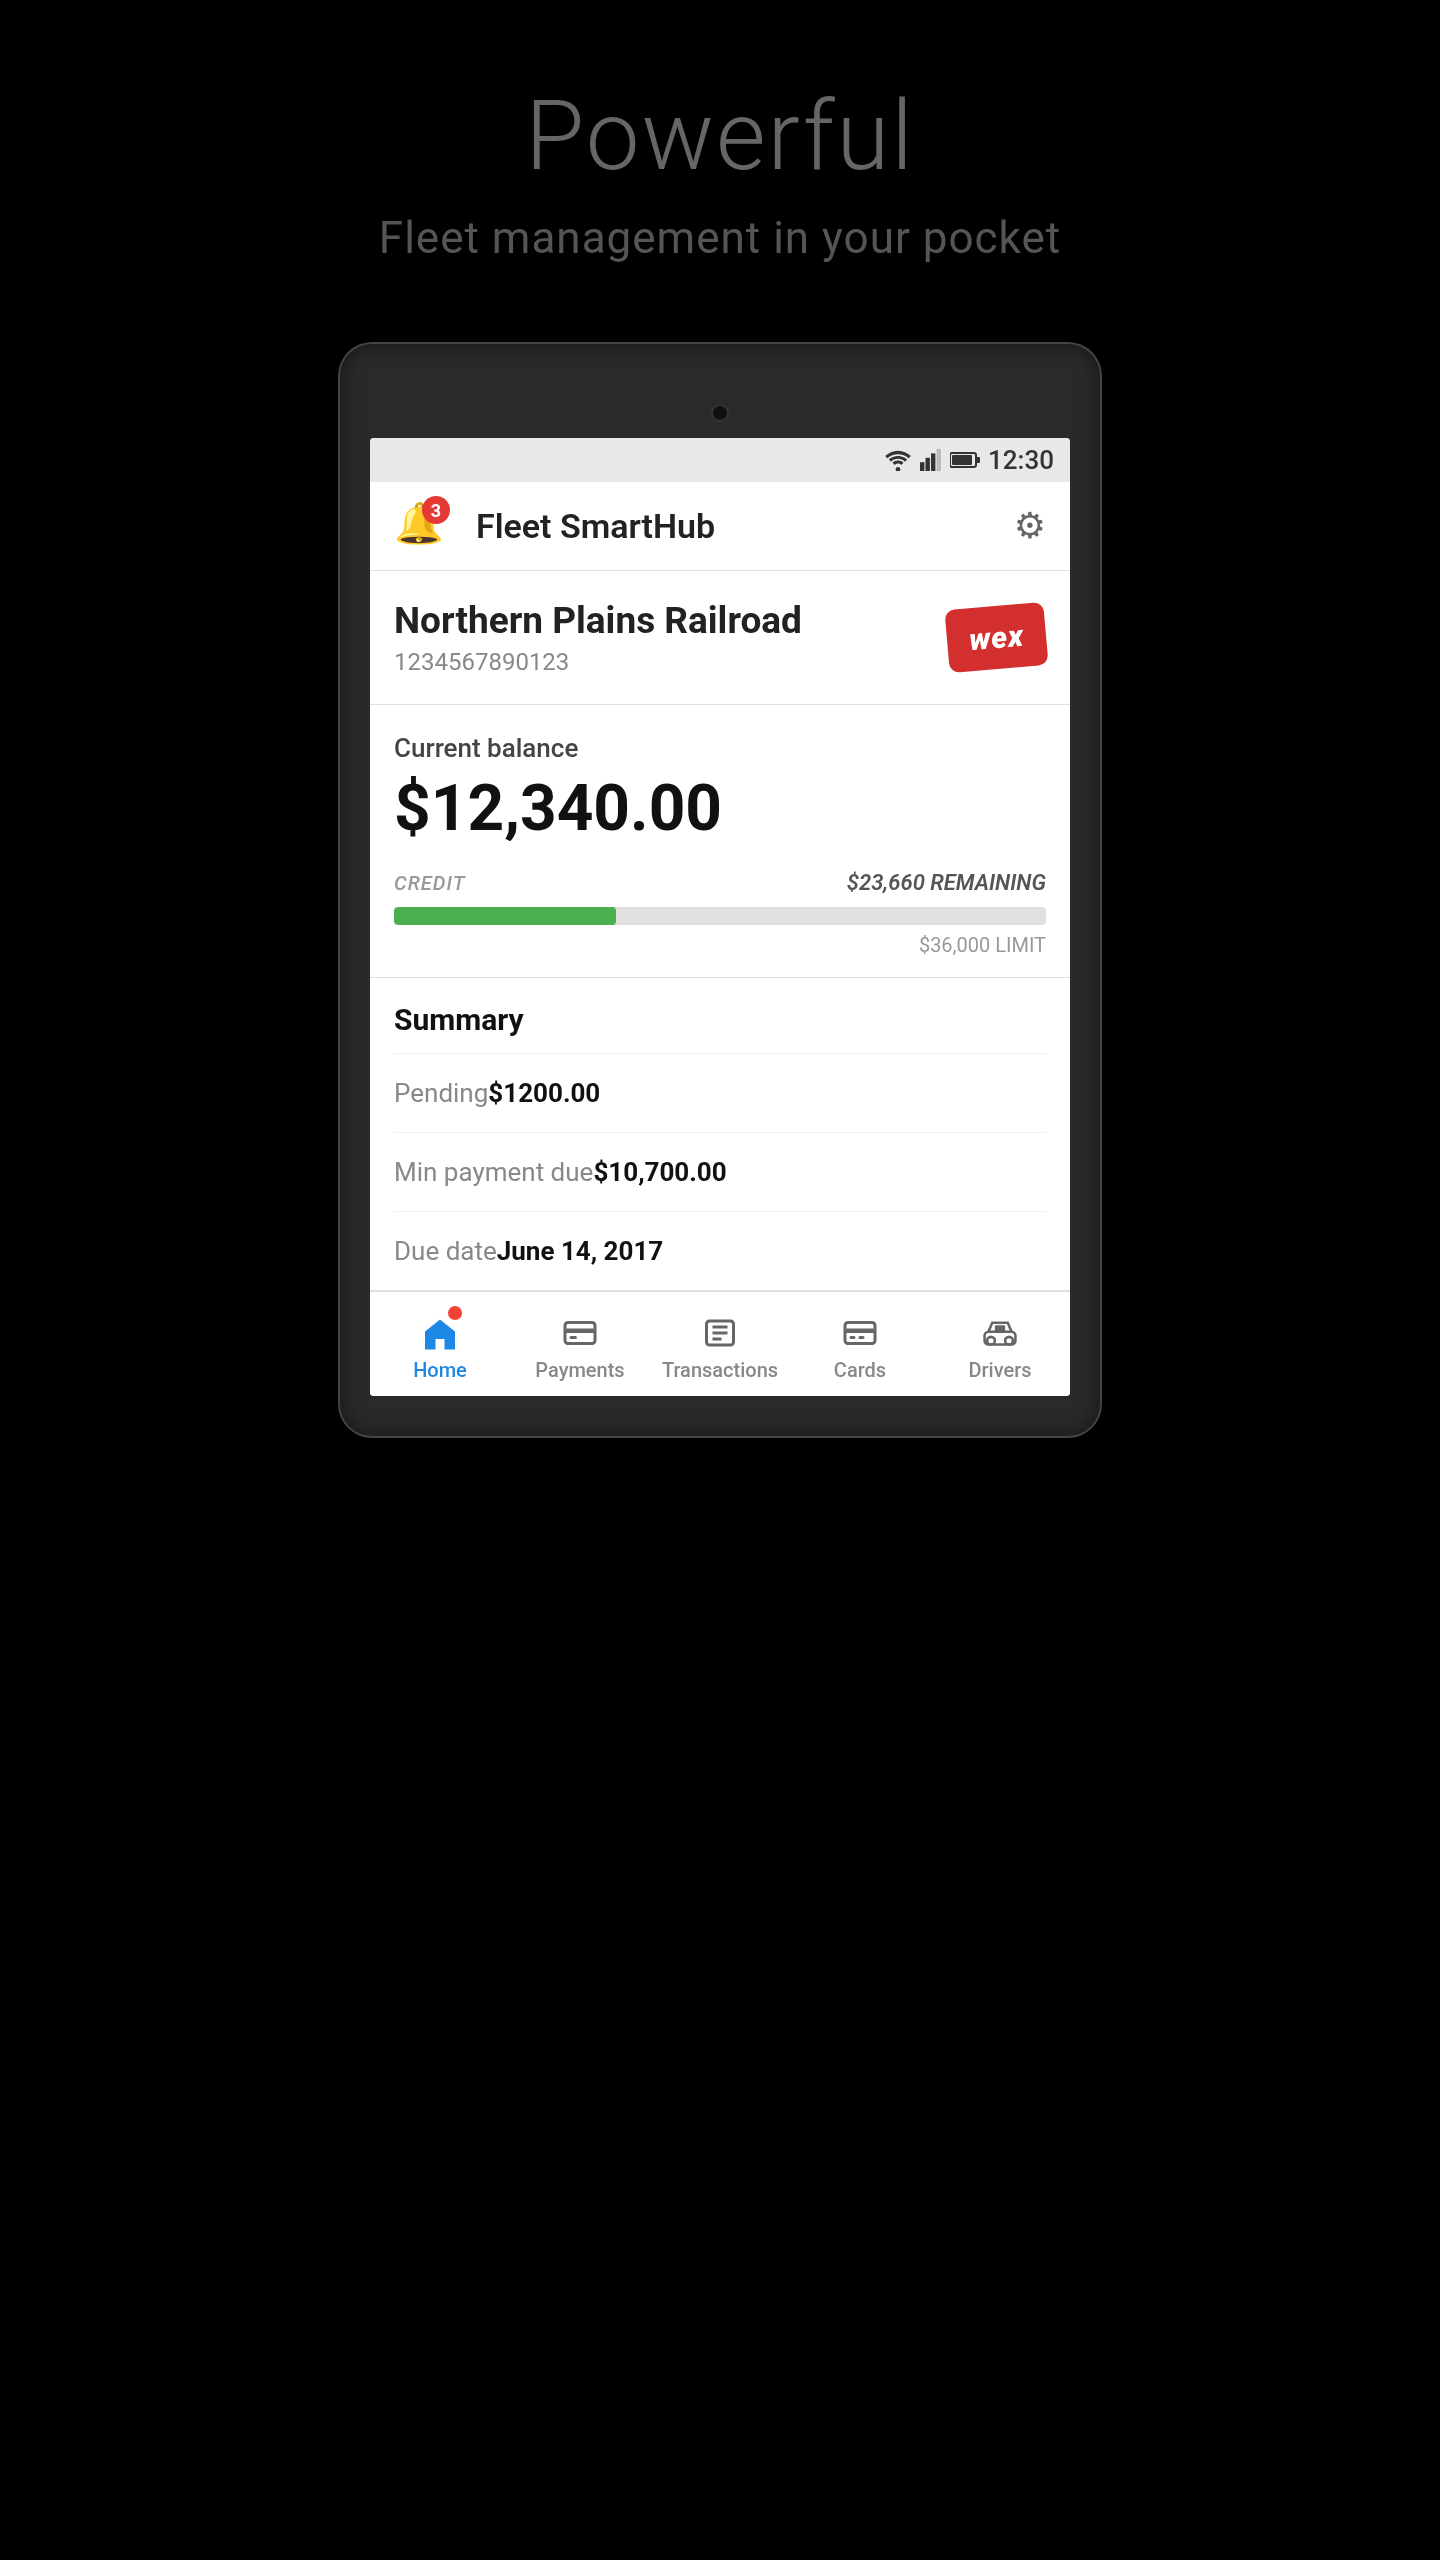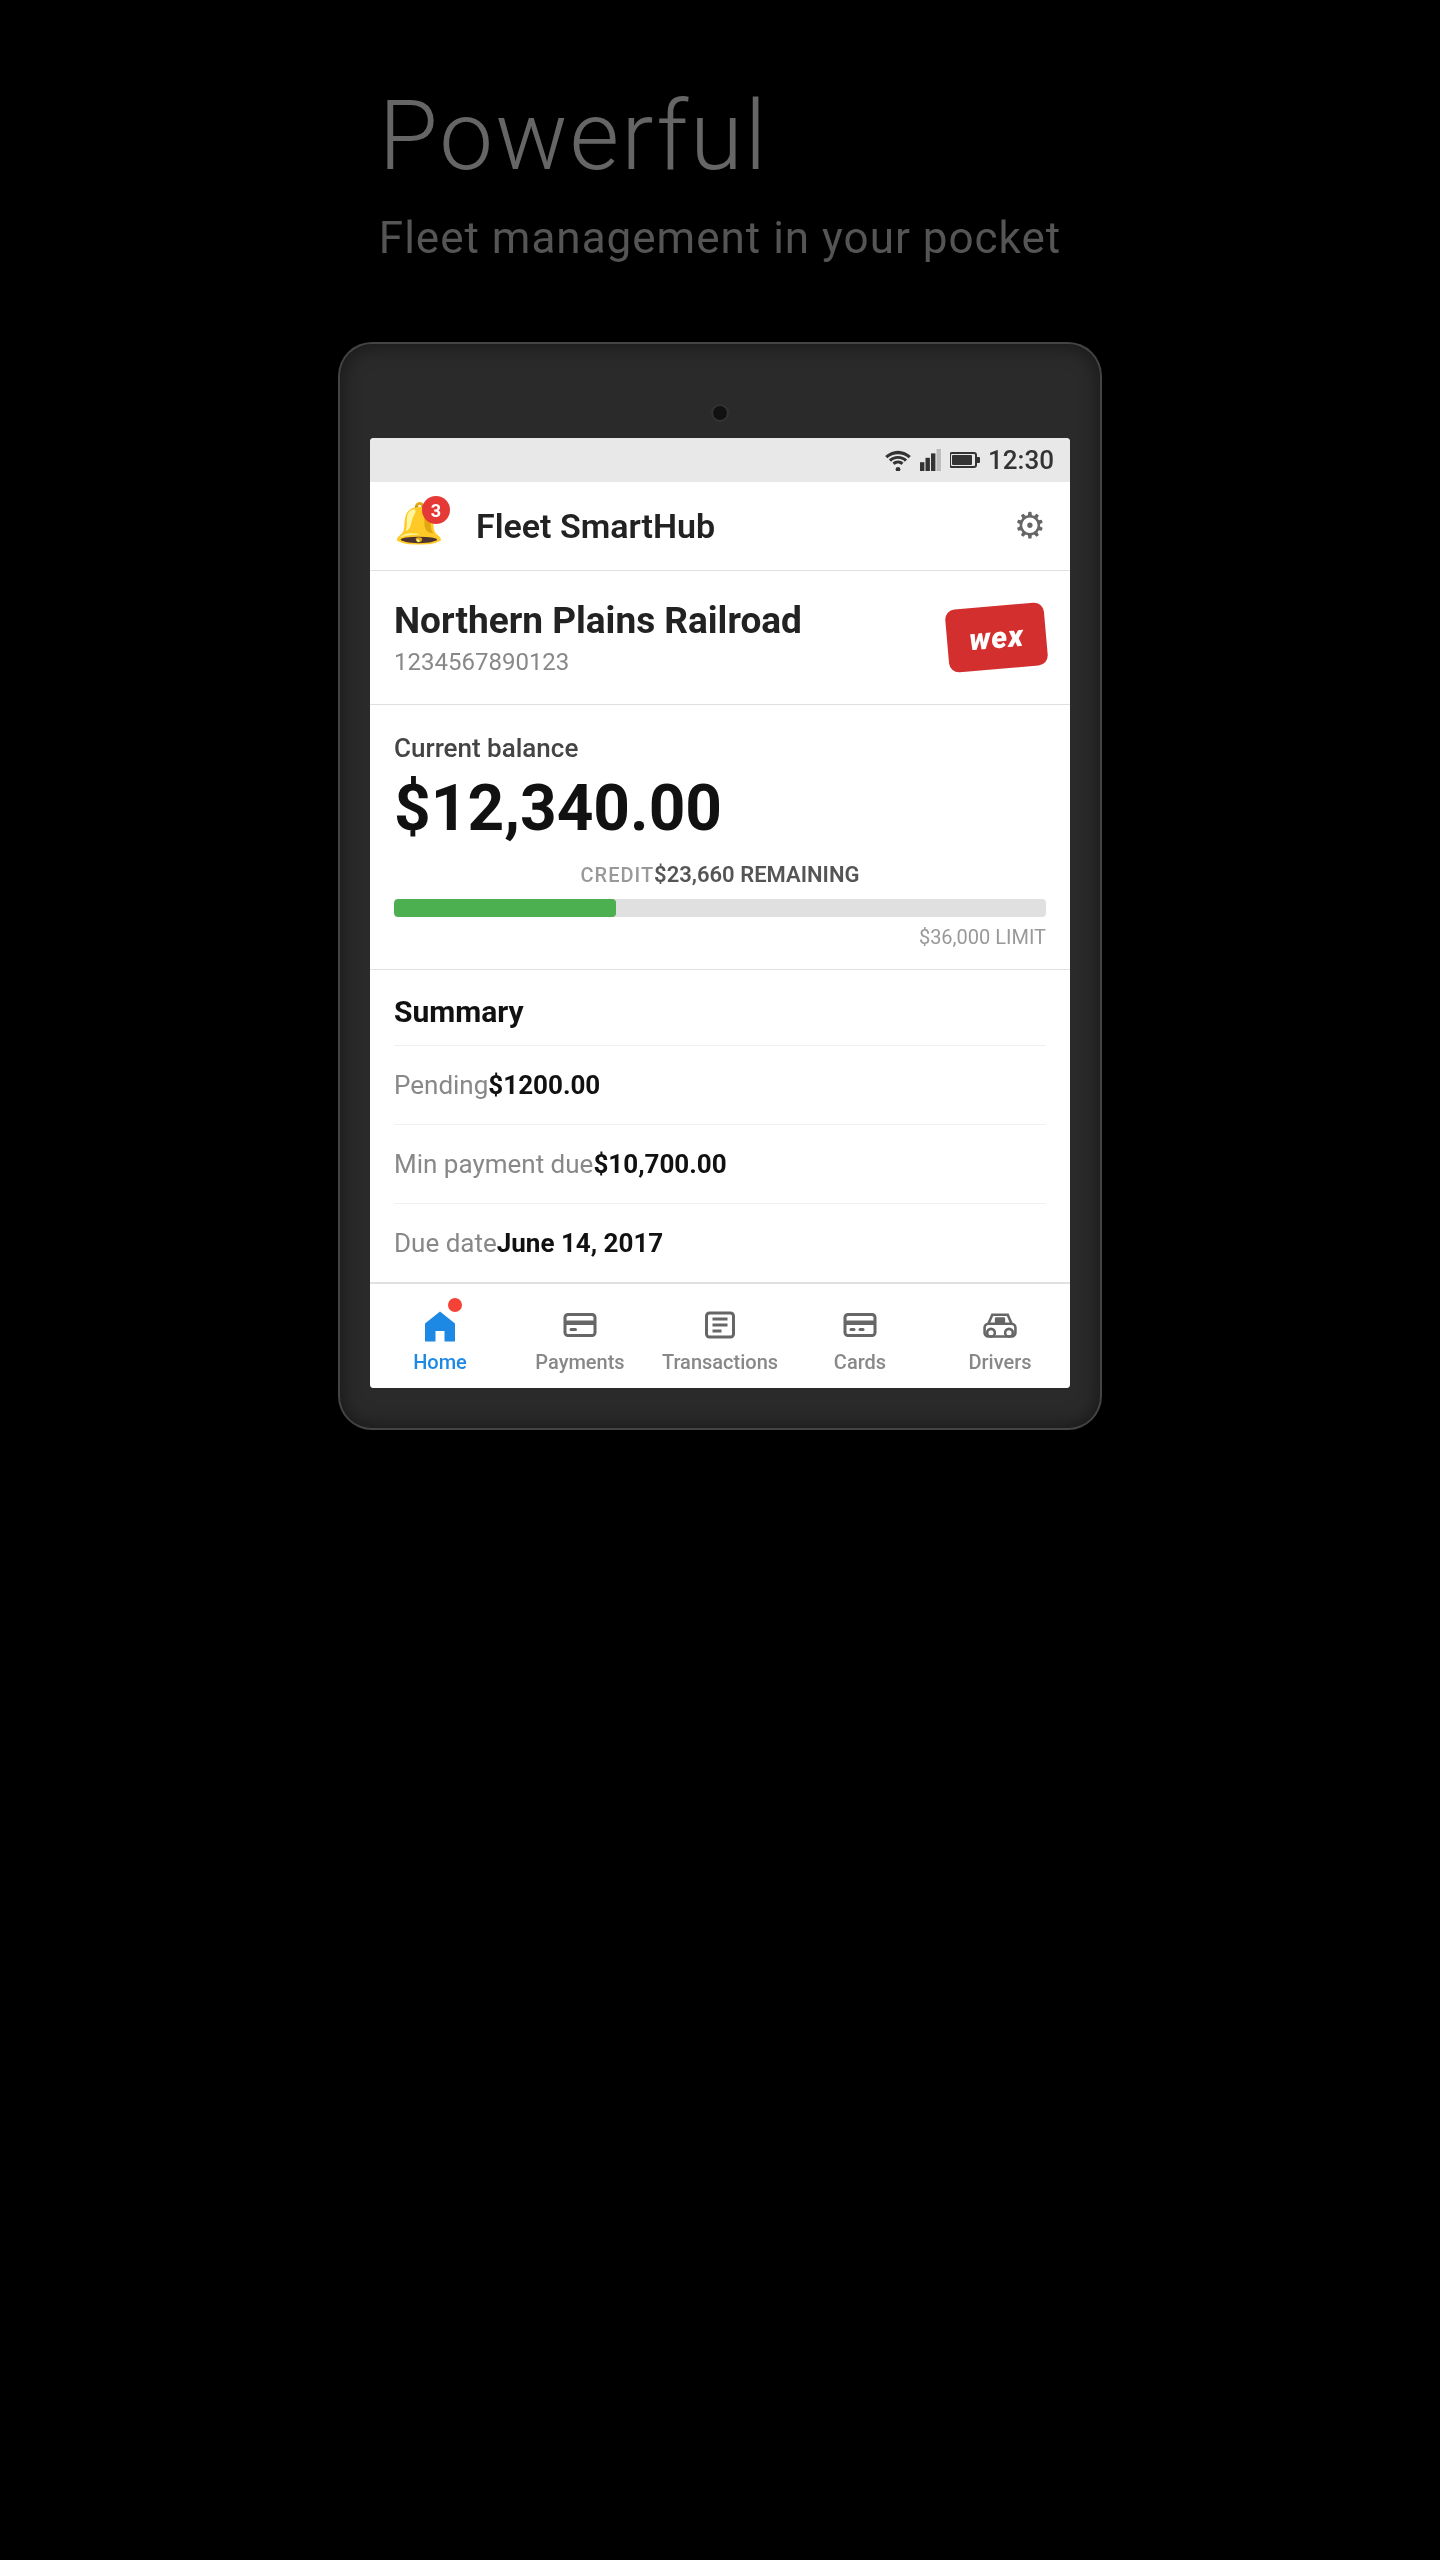--- a/index.html
+++ b/index.html
@@ -20,21 +20,21 @@
       height: 2560px;
       background: #000;
       display: flex;
       flex-direction: column;
       align-items: center;
       position: relative;
     }
 
     .headline {
       margin-top: 80px;
-      text-align: left;
+      text-align: center;
     }
 
     .headline-title {
       font-size: 96px;
       font-weight: 300;
       color: #666;
       letter-spacing: 2px;
     }
 
     .headline-subtitle {
@@ -199,23 +199,24 @@
 
     .balance-amount {
       font-size: 64px;
       font-weight: 700;
       color: #111;
       margin-top: 8px;
     }
 
     .credit-row {
       display: flex;
-      justify-content: center;
-      align-items: center;
-      margin-top: 16px;
+      justify-content: space-between;
+      align-items: center;
+      margin-top: 24px;
+      font-style: italic;
     }
 
     .credit-label {
       font-size: 20px;
       color: #999;
       font-weight: 500;
       letter-spacing: 1px;
       text-transform: uppercase;
     }
 

